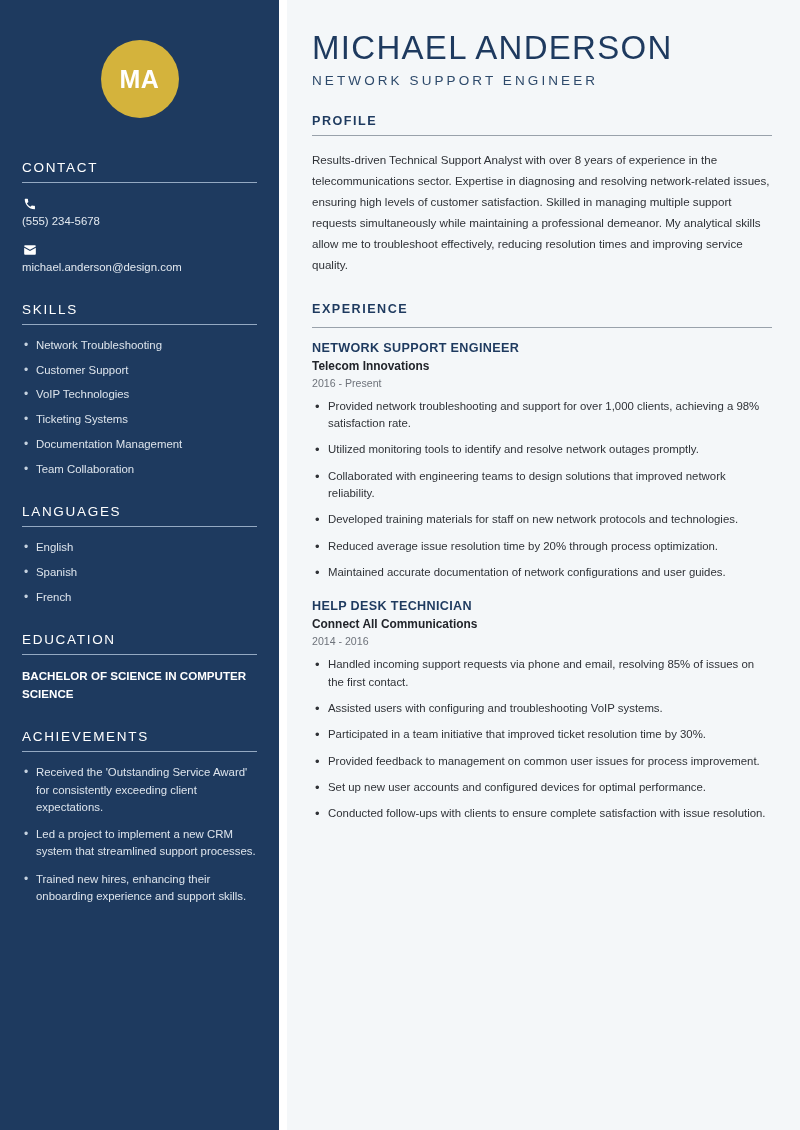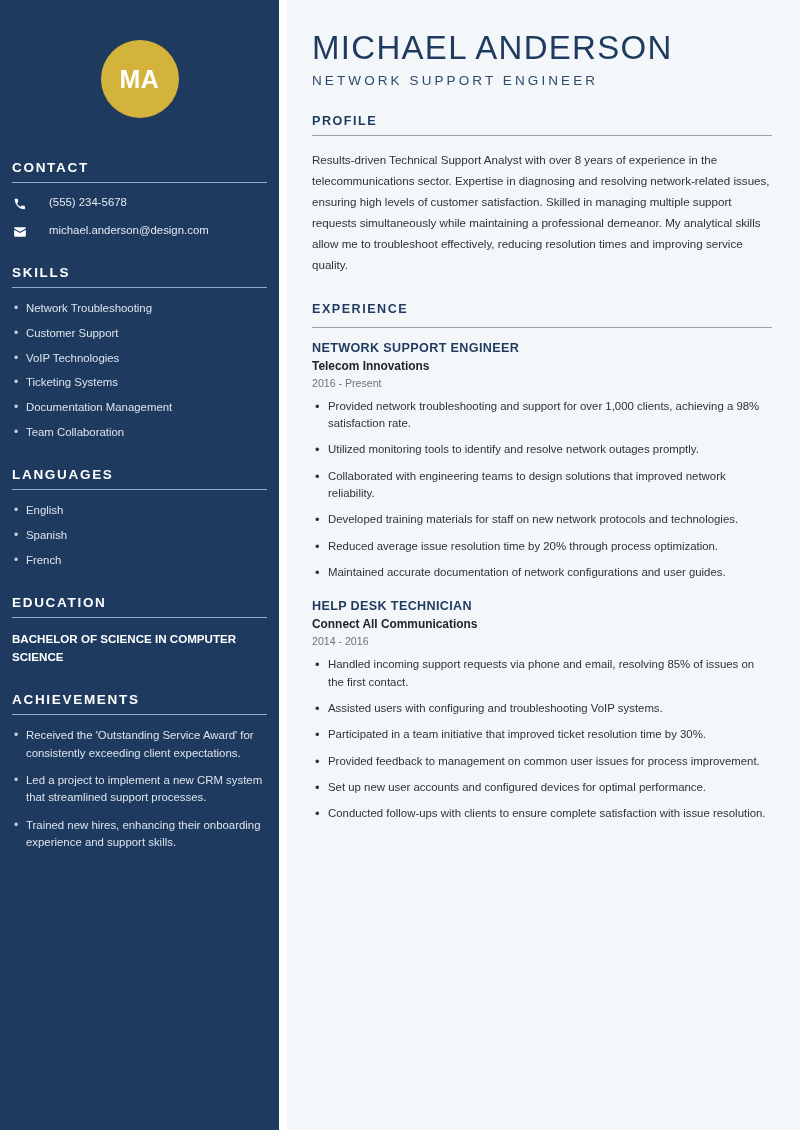--- a/index.html
+++ b/index.html
@@ -14,50 +14,50 @@
     display: flex;
     background: #f4f7f9;
     overflow: hidden;
   }
 
   
   .sidebar {
     width: 279px;
     flex: 0 0 279px;
     background: #1e3a5f;
-    padding: 0 12px;
+    padding: 0 22px;
     position: relative;
   }
   .avatar-wrap {
     display: flex; justify-content: center;
     padding-top: 40px; padding-bottom: 42px;
   }
   .avatar {
     width: 78px; height: 78px; border-radius: 50%;
     background: #d4b33c;
     display: flex; align-items: center; justify-content: center;
     color: #ffffff;
     font-size: 25px; font-weight: bold;
     letter-spacing: 0.5px;
   }
   .side-section { margin-bottom: 26px; }
   .side-h {
     color: #ffffff;
-    font-size: 13.5px; font-weight: bold;
+    font-size: 13.5px; font-weight: normal;
     letter-spacing: 1.7px;
     text-transform: uppercase;
     padding-bottom: 7px;
   }
   .side-rule {
     height: 1px; background: #a9bdd4; opacity: .85;
     margin-bottom: 12px;
   }
   .contact-row {
     display: flex; align-items: flex-start;
-    gap: 22px; margin-bottom: 12px;
+    gap: 3px; margin-bottom: 12px; flex-direction: column;
   }
   .contact-row .ico {
     flex: 0 0 15px; width: 15px; height: 15px;
     display: flex; align-items: center; justify-content: center;
     margin-top: 1px;
   }
   .contact-row .ico svg { display: block; }
   .contact-txt {
     color: #e3e9f0; font-size: 11.4px; line-height: 1.35;
   }

